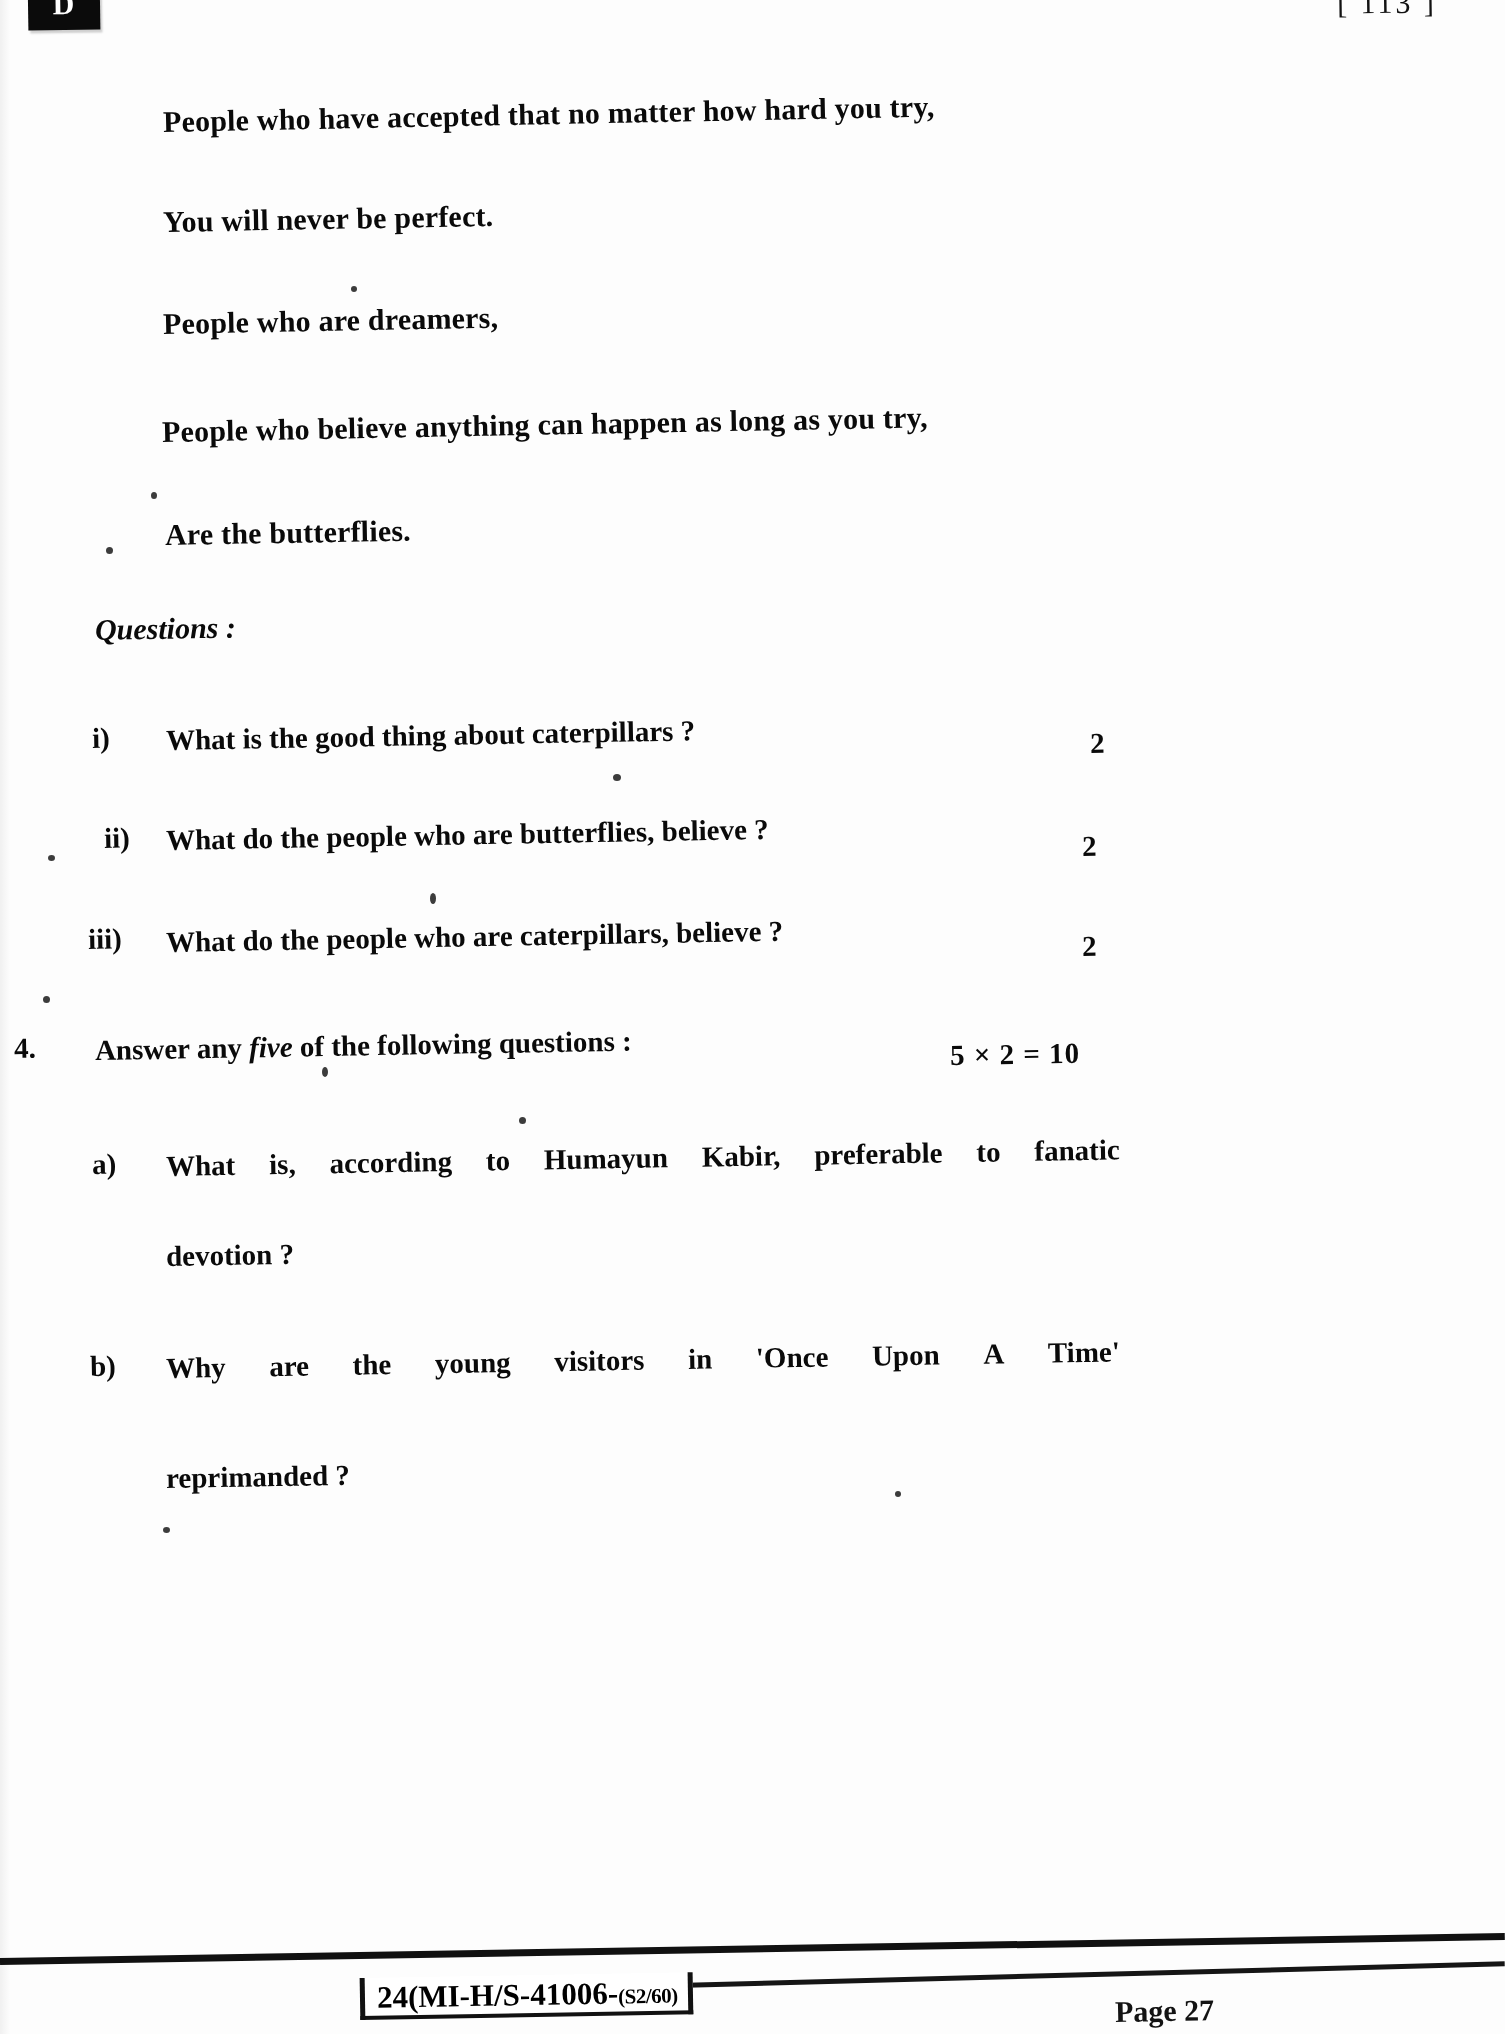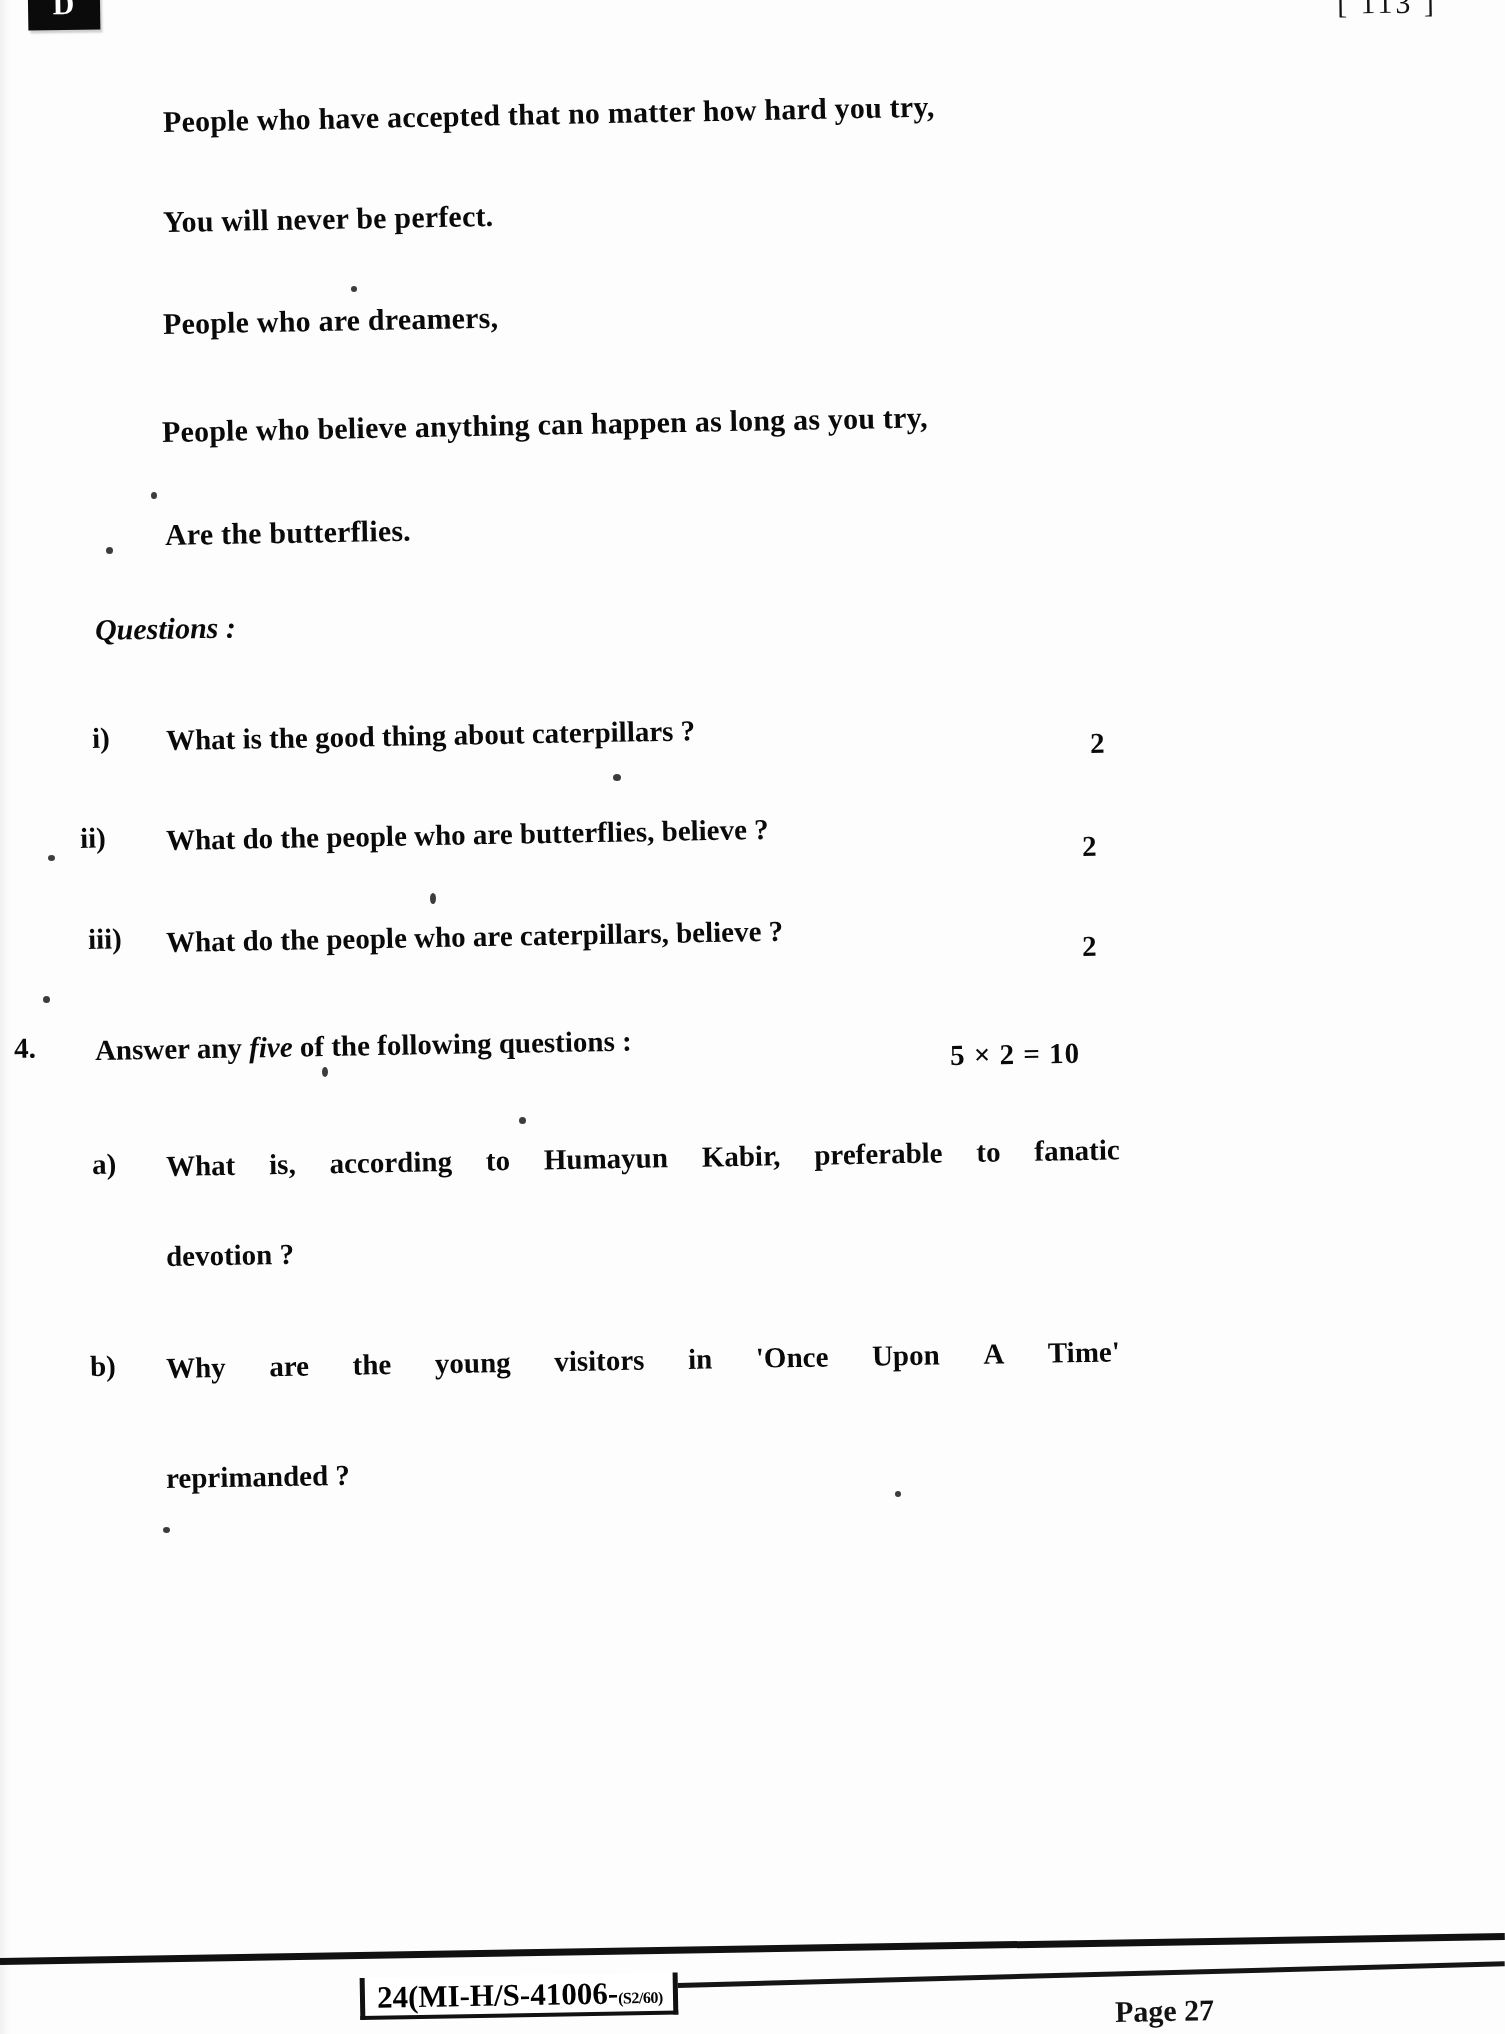--- a/index.html
+++ b/index.html
@@ -177,21 +177,21 @@
     background: #fff;
   }
   #footer-code {
     font-size: 31px;
     font-weight: bold;
     white-space: nowrap;
     letter-spacing: 0px;
     font-family: "Liberation Serif", serif;
   }
   #footer-code .small {
-    font-size: 16px;
+    font-size: 21px;
     letter-spacing: -0.5px;
   }
   #footer-page {
     position: absolute;
     left: 1115px;
     top: 1995px;
     font-size: 30px;
     font-weight: bold;
     white-space: nowrap;
     transform: rotate(-1.1deg);
@@ -233,21 +233,21 @@
 
   <div>
 
     <div class="q-row">
       <div class="q-label scan" style="left:92px; top:722px; transform:rotate(-1deg);">i)</div>
       <div class="q-text scan" style="left:166px; top:724px; transform:rotate(-1.05deg);">What is the good thing about caterpillars ?</div>
       <div class="q-marks scan" style="left:1090px; top:727px; transform:rotate(-1deg);">2</div>
     </div>
 
     <div class="q-row">
-      <div class="q-label scan" style="left:80px; top:822px; transform:rotate(-1deg);">ii)</div>
+      <div class="q-label scan" style="left:104px; top:822px; transform:rotate(-1deg);">ii)</div>
       <div class="q-text scan" style="left:166px; top:824px; transform:rotate(-1.05deg);">What do the people who are butterflies, believe ?</div>
       <div class="q-marks scan" style="left:1082px; top:830px; transform:rotate(-1deg);">2</div>
     </div>
 
     <div class="q-row">
       <div class="q-label scan" style="left:88px; top:923px; transform:rotate(-1deg);">iii)</div>
       <div class="q-text scan" style="left:166px; top:926px; transform:rotate(-1.05deg);">What do the people who are caterpillars, believe ?</div>
       <div class="q-marks scan" style="left:1082px; top:930px; transform:rotate(-1deg);">2</div>
     </div>
   </div>

